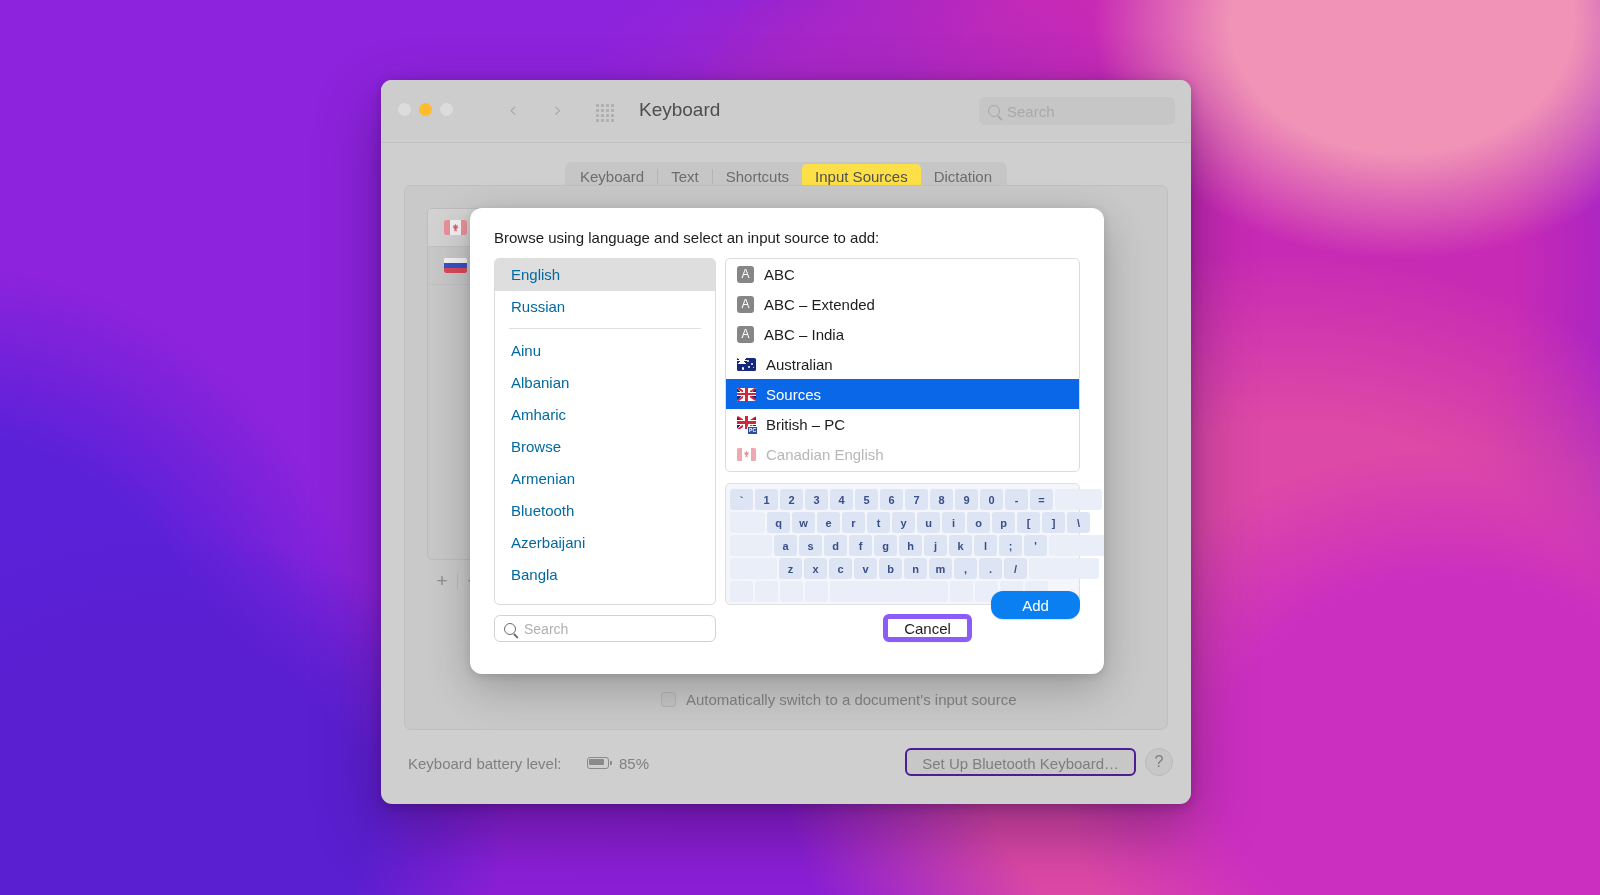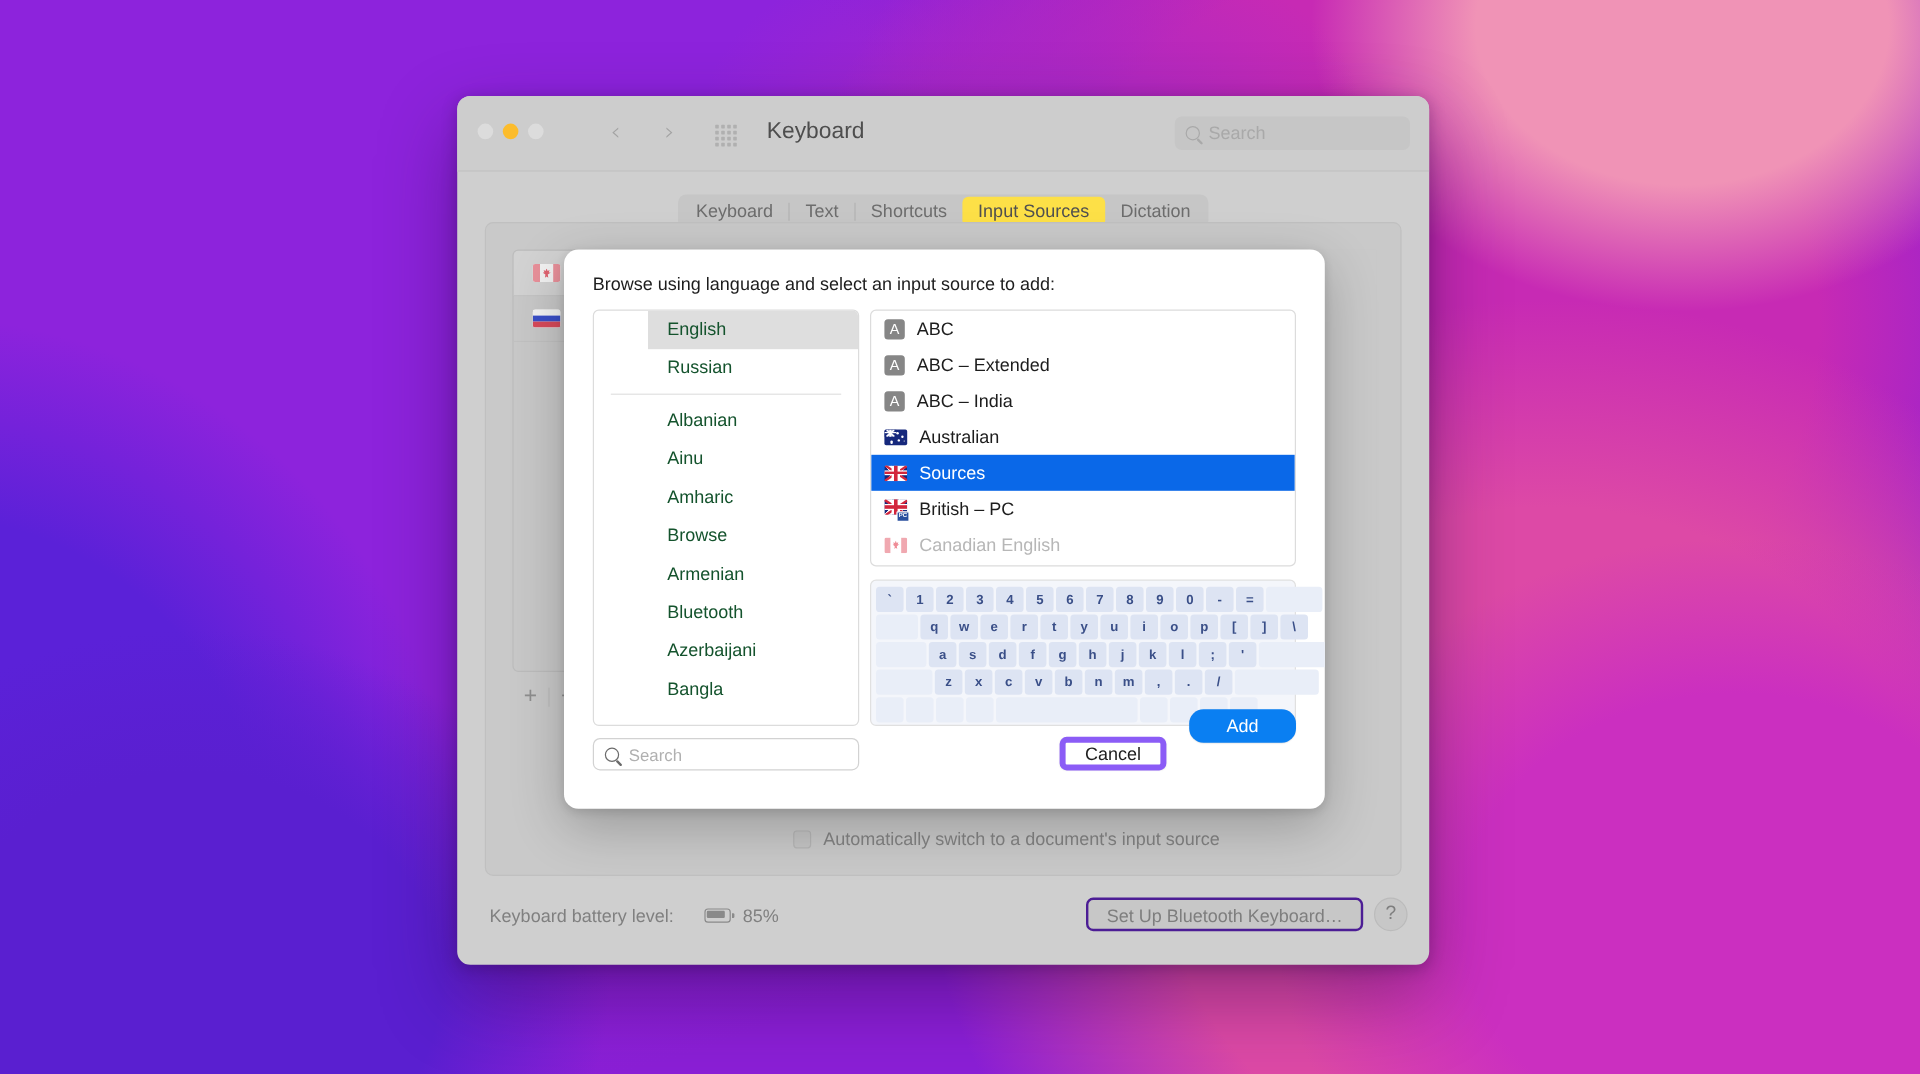--- a/index.html
+++ b/index.html
@@ -283,23 +283,22 @@
     position: absolute; left: 24px; top: 50px;
     width: 222px; height: 347px;
     border: 1px solid #dcdcdc;
     border-radius: 5px;
     background: #fff;
     overflow: hidden;
   }
   .lang-item {
     height: 32px; line-height: 32px;
     padding-left: 16px;
-    font-size: 15px; color: #14532d;
+    font-size: 15px; color: #0369a1;
     white-space: nowrap;
-    margin-left: 45px;
   }
   .lang-item.sel { background: #dedede; }
   .lang-sep { height: 1px; background: #e0e0e0; margin: 5px 14px 6px 14px; }
 
   #lang-search {
     position: absolute; left: 24px; top: 407px;
     width: 222px; height: 27px;
     background: #fff;
     border: 1px solid #d2d2d2;
     border-radius: 6px;
@@ -552,22 +551,22 @@
   </div>
 
   <div id="sheet">
 
     <div id="sheet-title">Browse using language and select an input source to add:</div>
 
     <div id="lang-list">
       <div class="lang-item sel">English</div>
       <div class="lang-item">Russian</div>
       <div class="lang-sep"></div>
+      <div class="lang-item">Ainu</div>
       <div class="lang-item">Albanian</div>
-      <div class="lang-item">Ainu</div>
       <div class="lang-item">Amharic</div>
       <div class="lang-item">Browse</div>
       <div class="lang-item">Armenian</div>
       <div class="lang-item">Bluetooth</div>
       <div class="lang-item">Azerbaijani</div>
       <div class="lang-item">Bangla</div>
     </div>
 
     <div id="lang-search">
       <div class="mag mag-dark"></div>

